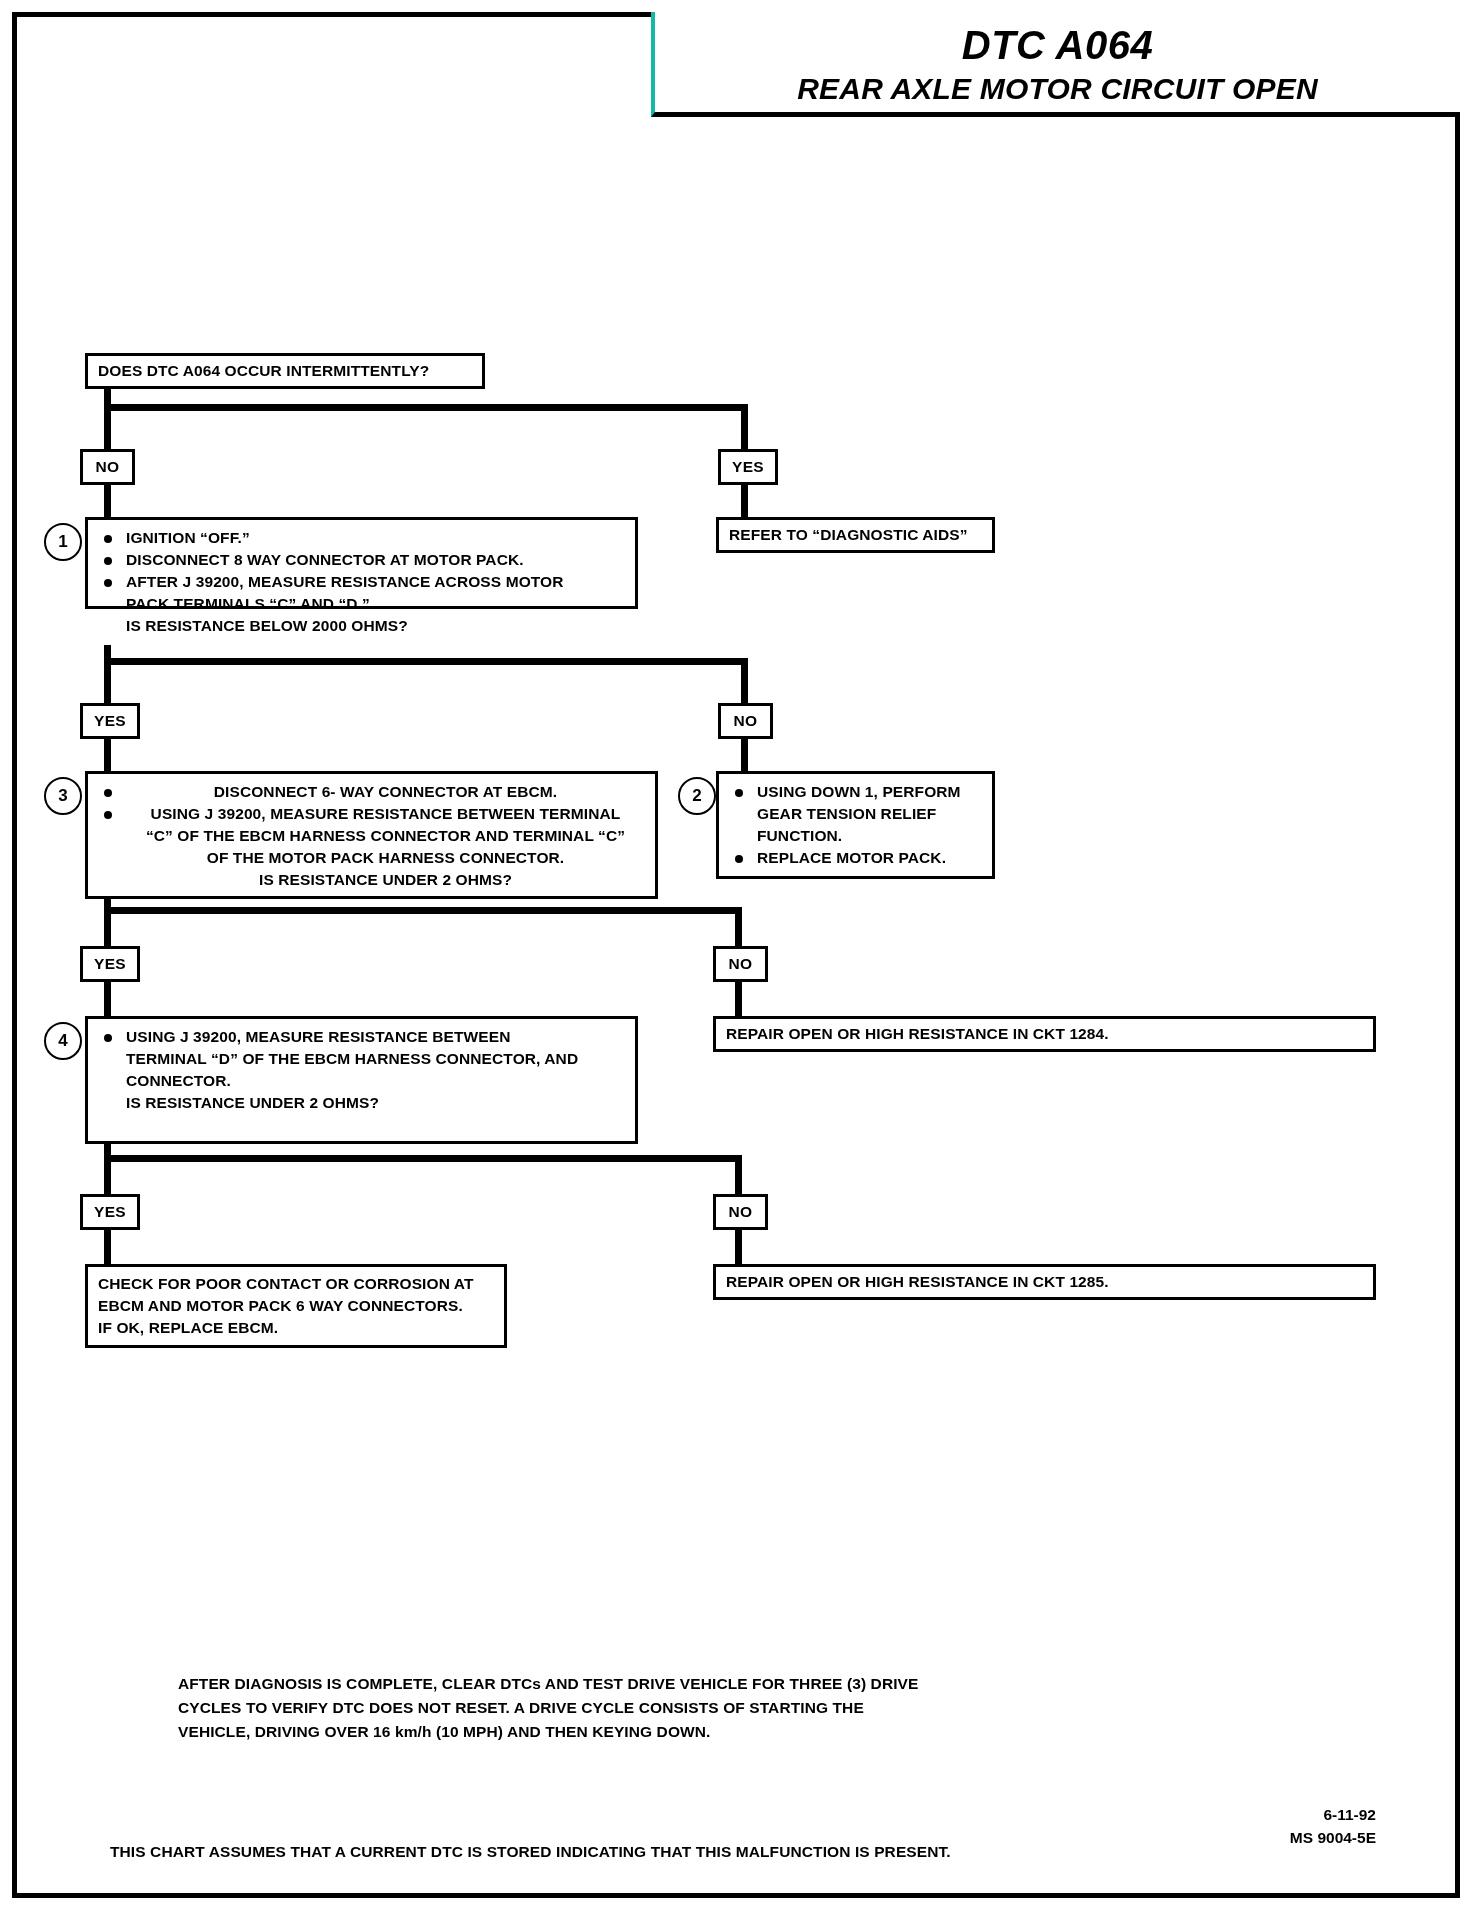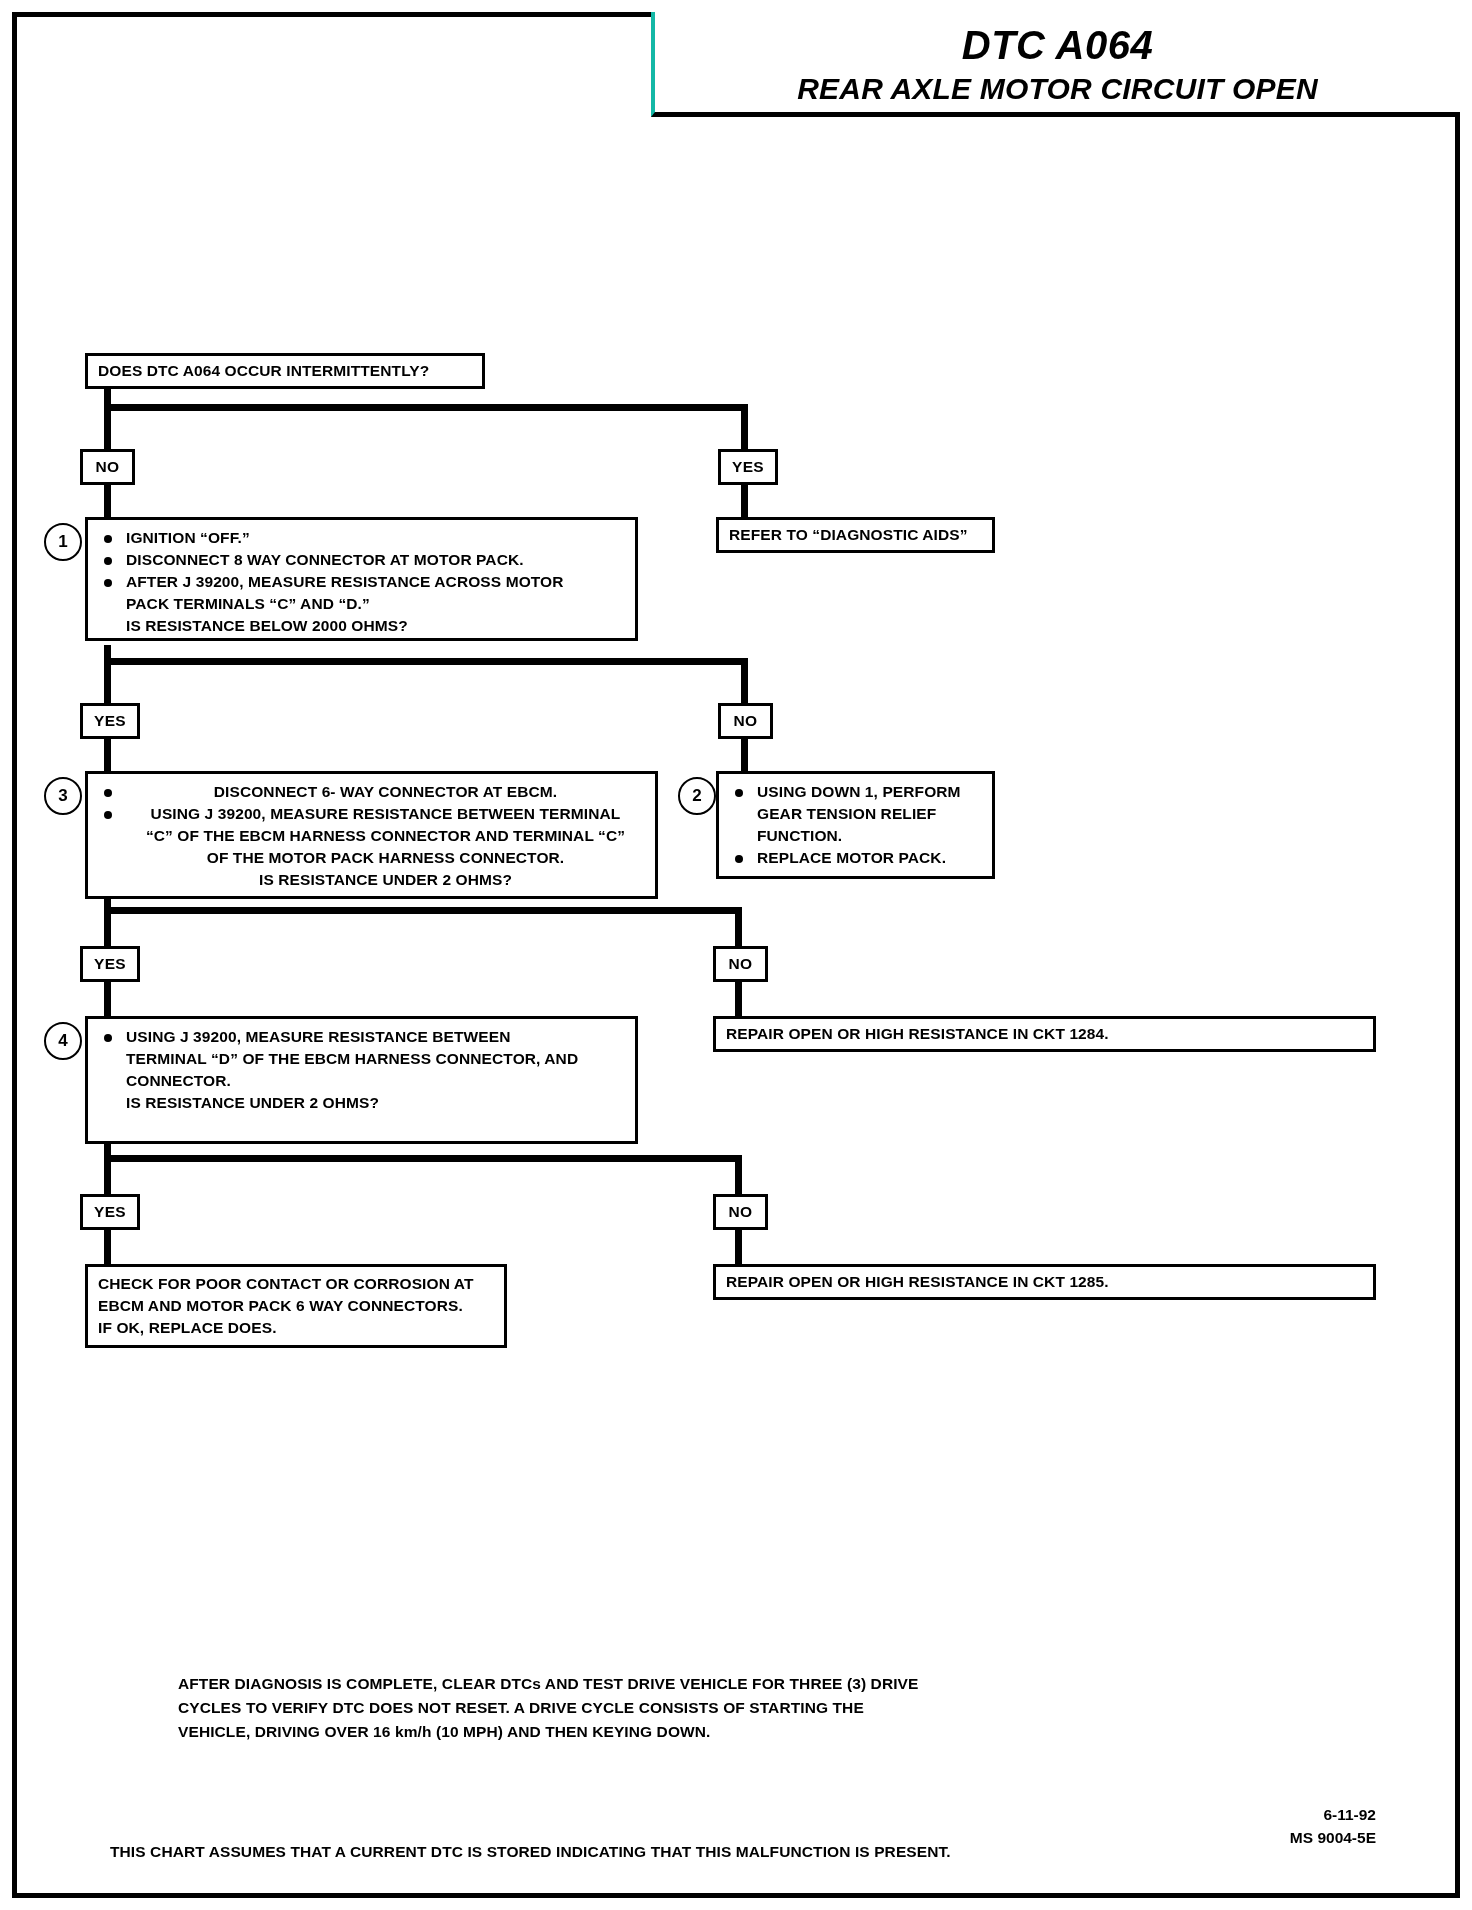--- a/index.html
+++ b/index.html
@@ -175,21 +175,21 @@
   <div class="ln" style="left:104px; top:485px; width:7px; height:32px;"></div>
   <div class="ln" style="left:741px; top:485px; width:7px; height:32px;"></div>
 
   <div class="box oneline" style="left:716px; top:517px; width:279px; height:36px;">
     <span>REFER TO “DIAGNOSTIC AIDS”</span>
   </div>
 
   <div class="step-num" style="left:44px; top:523px;">
     <span>1</span>
   </div>
-  <div class="box" style="left:85px; top:517px; width:553px; height:124px;">
+  <div class="box" style="left:85px; top:517px; width:553px; height:92px;">
     <div class="box-inner">
       <ul class="bl">
         <li>IGNITION “OFF.”</li>
         <li>DISCONNECT 8 WAY CONNECTOR AT MOTOR PACK.</li>
         <li>AFTER J 39200, MEASURE RESISTANCE ACROSS MOTOR</li>
       </ul>
       <div class="cont">PACK TERMINALS “C” AND “D.”</div>
       <div class="cont">IS RESISTANCE BELOW 2000 OHMS?</div>
     </div>
   </div>
@@ -285,21 +285,21 @@
     <span>NO</span>
   </div>
 
   <div class="ln" style="left:104px; top:1230px; width:7px; height:34px;"></div>
   <div class="ln" style="left:735px; top:1230px; width:7px; height:34px;"></div>
 
   <div class="box" style="left:85px; top:1264px; width:422px; height:84px;">
     <div class="box-inner" style="padding:6px 10px;">
       <div>CHECK FOR POOR CONTACT OR CORROSION AT</div>
       <div>EBCM AND MOTOR PACK 6 WAY CONNECTORS.</div>
-      <div>IF OK, REPLACE DOES.</div>
+      <div>IF OK, REPLACE EBCM.</div>
     </div>
   </div>
 
   <div class="box oneline" style="left:713px; top:1264px; width:663px; height:36px;">
     <span>REPAIR OPEN OR HIGH RESISTANCE IN CKT 1285.</span>
   </div>
 
   <div class="footnote" style="left:178px; top:1672px; width:1100px;">
     <div>AFTER DIAGNOSIS IS COMPLETE, CLEAR DTCs AND TEST DRIVE VEHICLE FOR THREE (3) DRIVE</div>
     <div>CYCLES TO VERIFY DTC DOES NOT RESET.  A DRIVE CYCLE CONSISTS OF STARTING THE</div>

